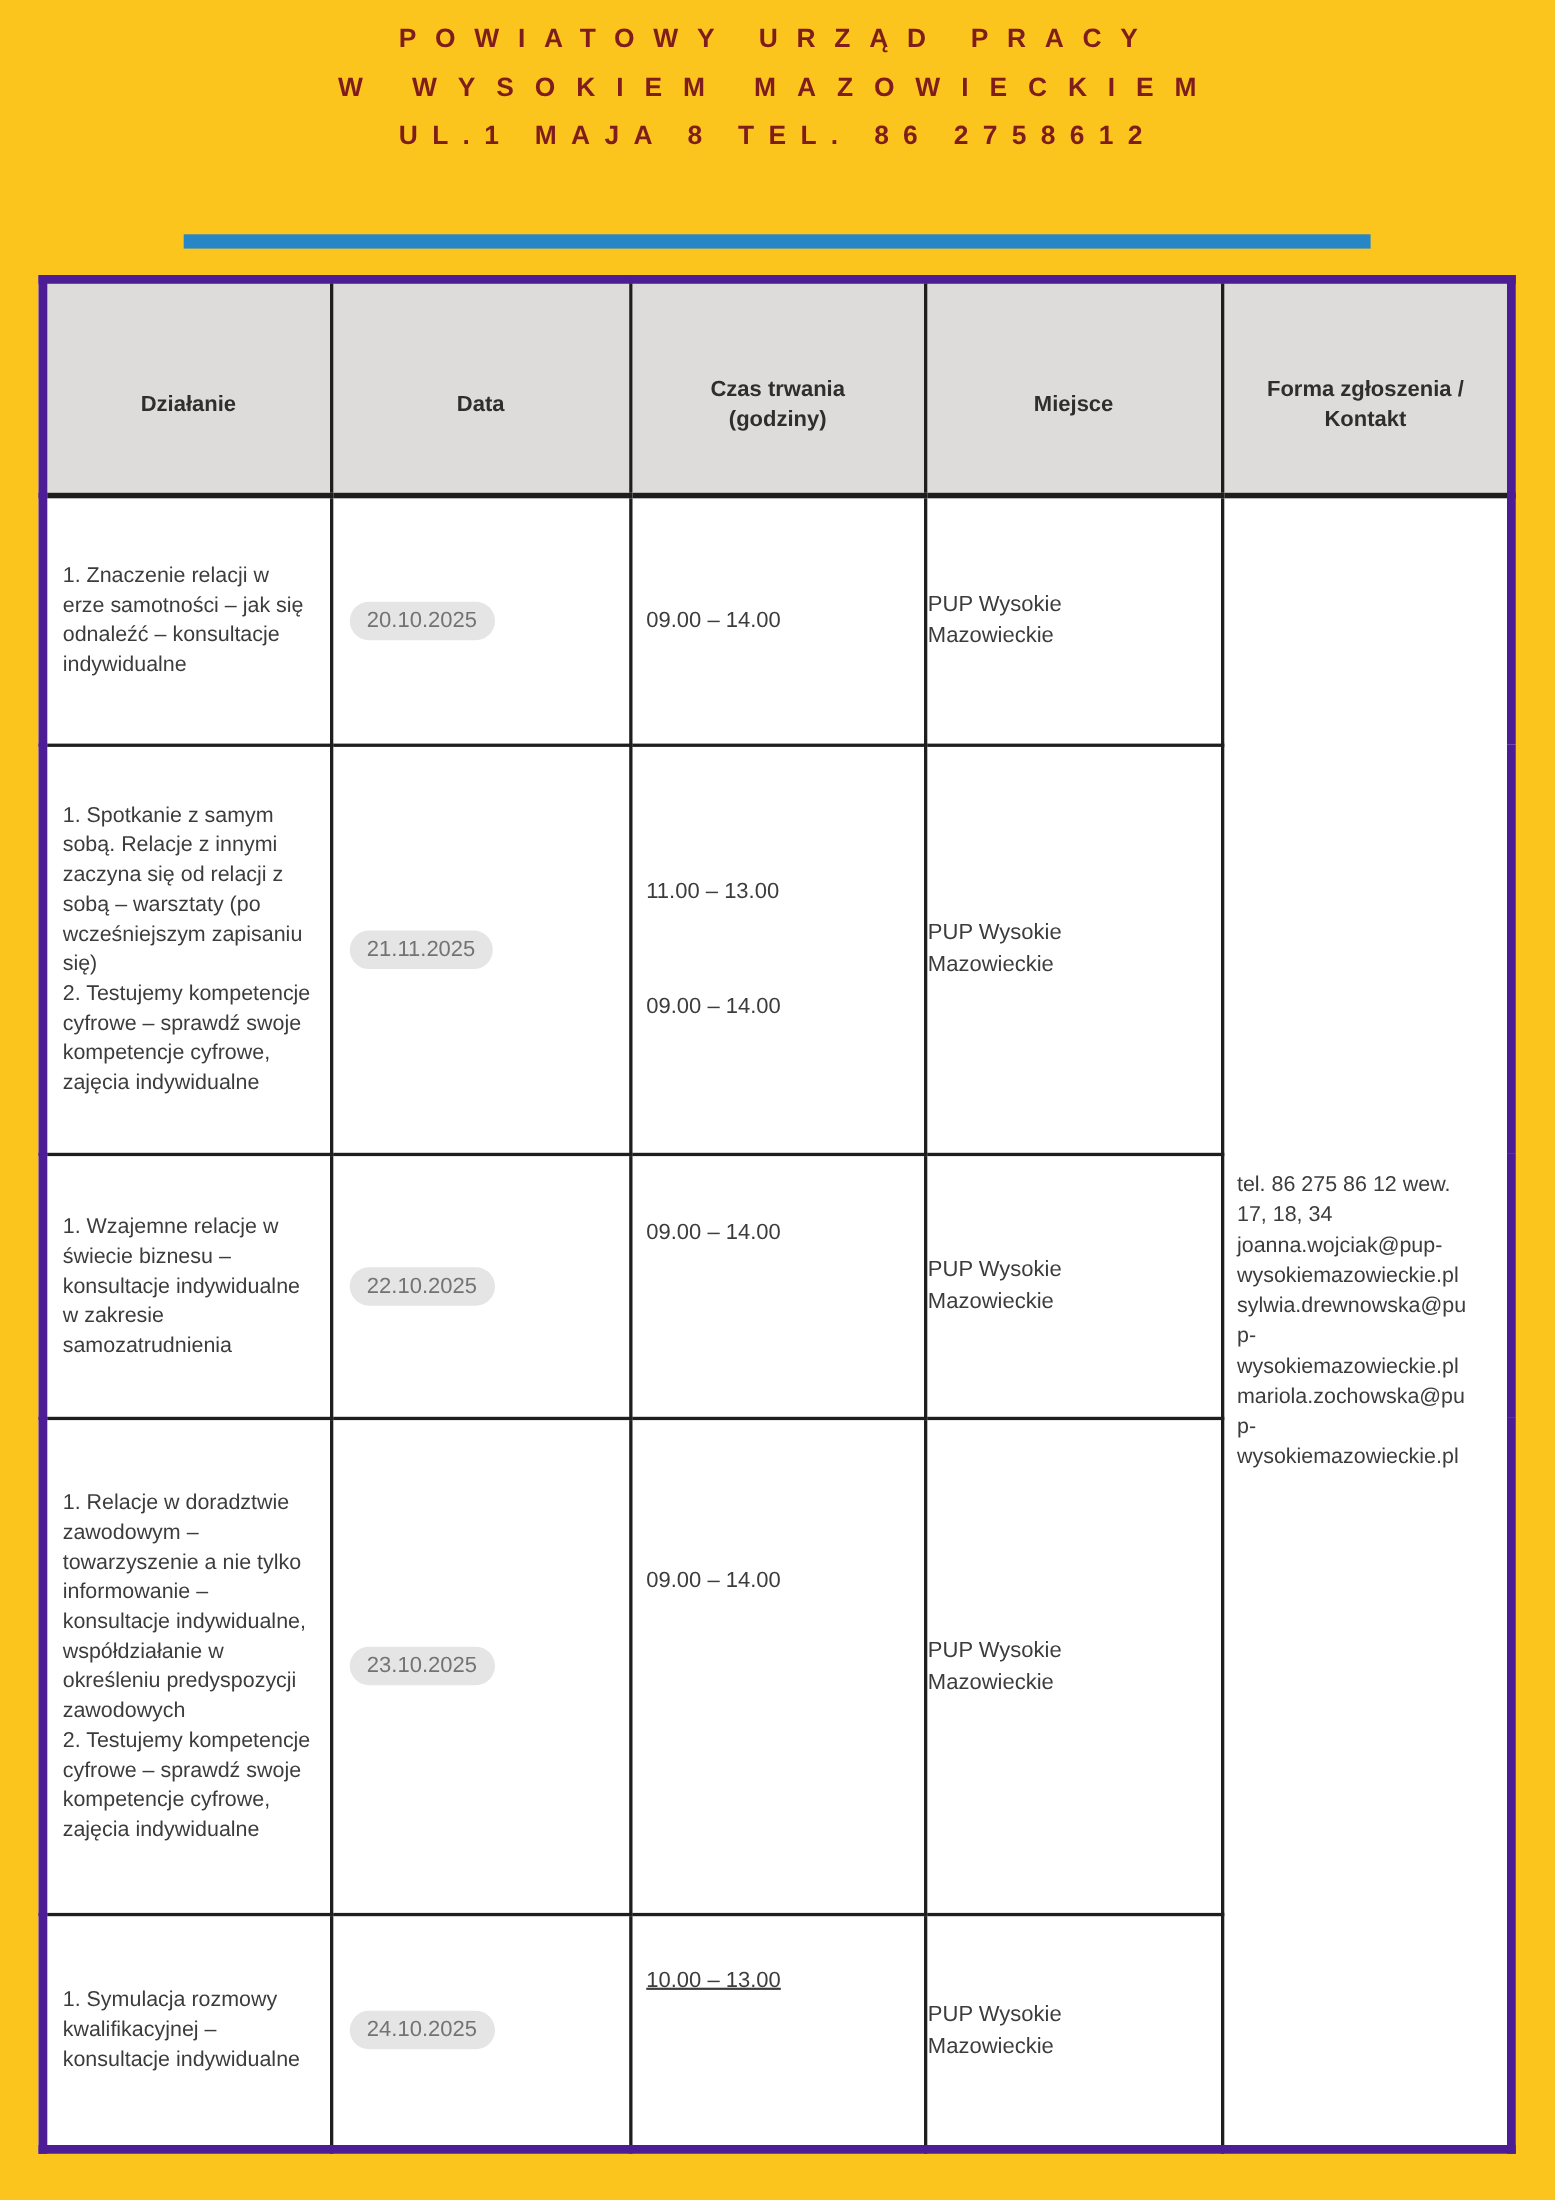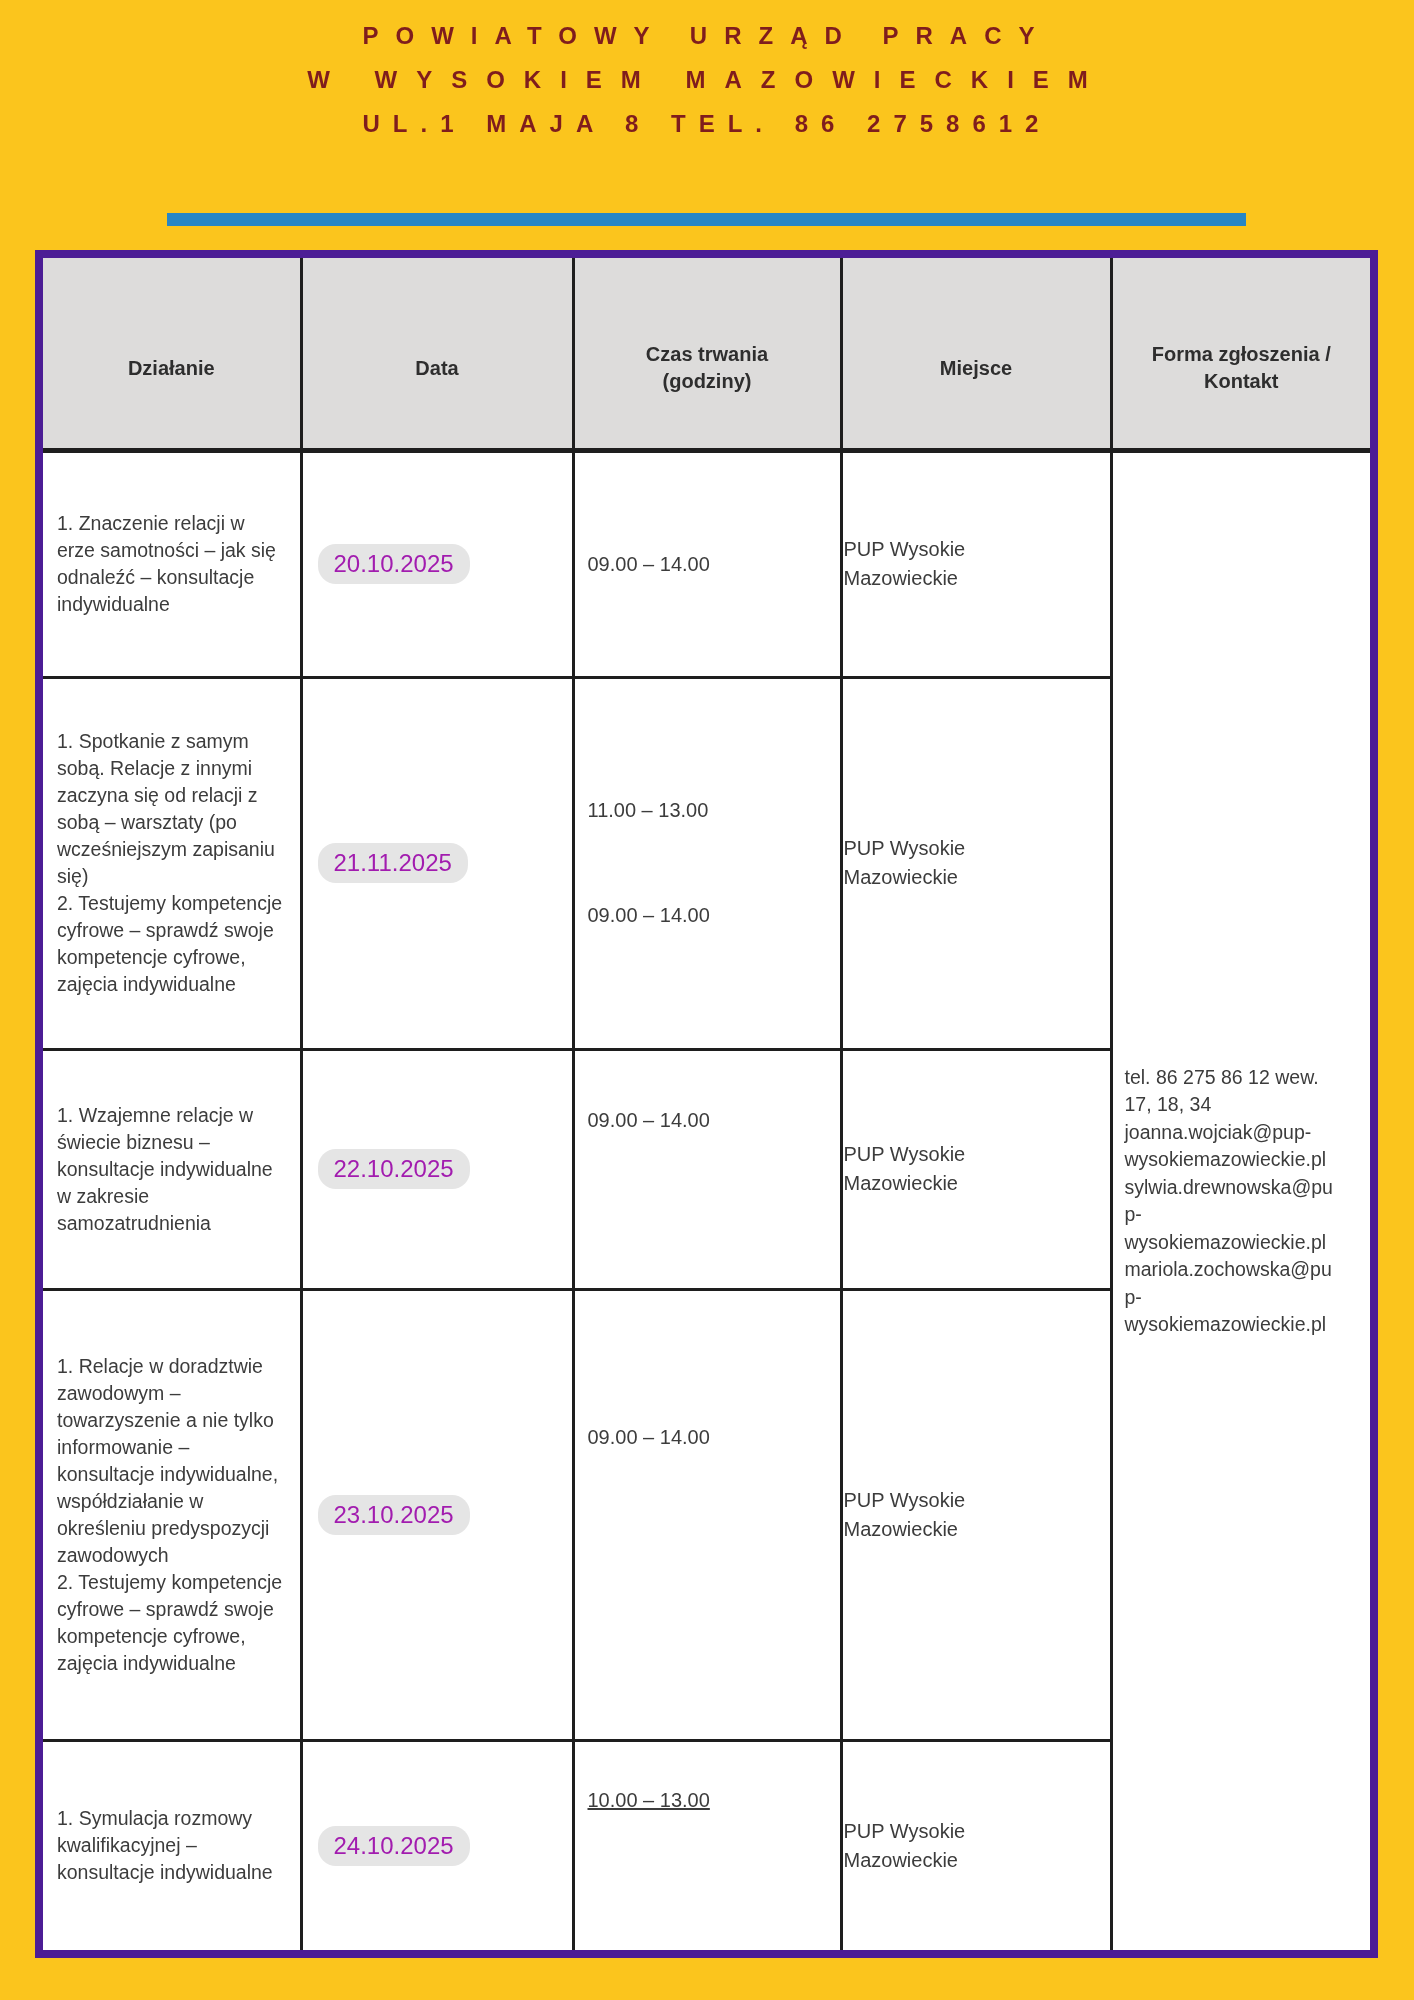--- a/index.html
+++ b/index.html
@@ -78,22 +78,22 @@
   td.date-cell {
     vertical-align: middle;
     text-align: left;
     padding-left: 15px;
   }
   .pill {
     display: inline-block;
     background: #E5E5E5;
     border-radius: 18px;
     padding: 6px 16px;
-    font-size: 24px;
-    color: #a21caf;
+    font-size: 20px;
+    color: #737373;
   }
   td.time-cell {
     text-align: left;
     padding-left: 13px;
     font-size: 20px;
     vertical-align: middle;
   }
   td.time-cell.vtop { vertical-align: top; }
   td.time-cell.pt58  { padding-top: 58px; }
   td.time-cell.pt135 { padding-top: 135px; }

